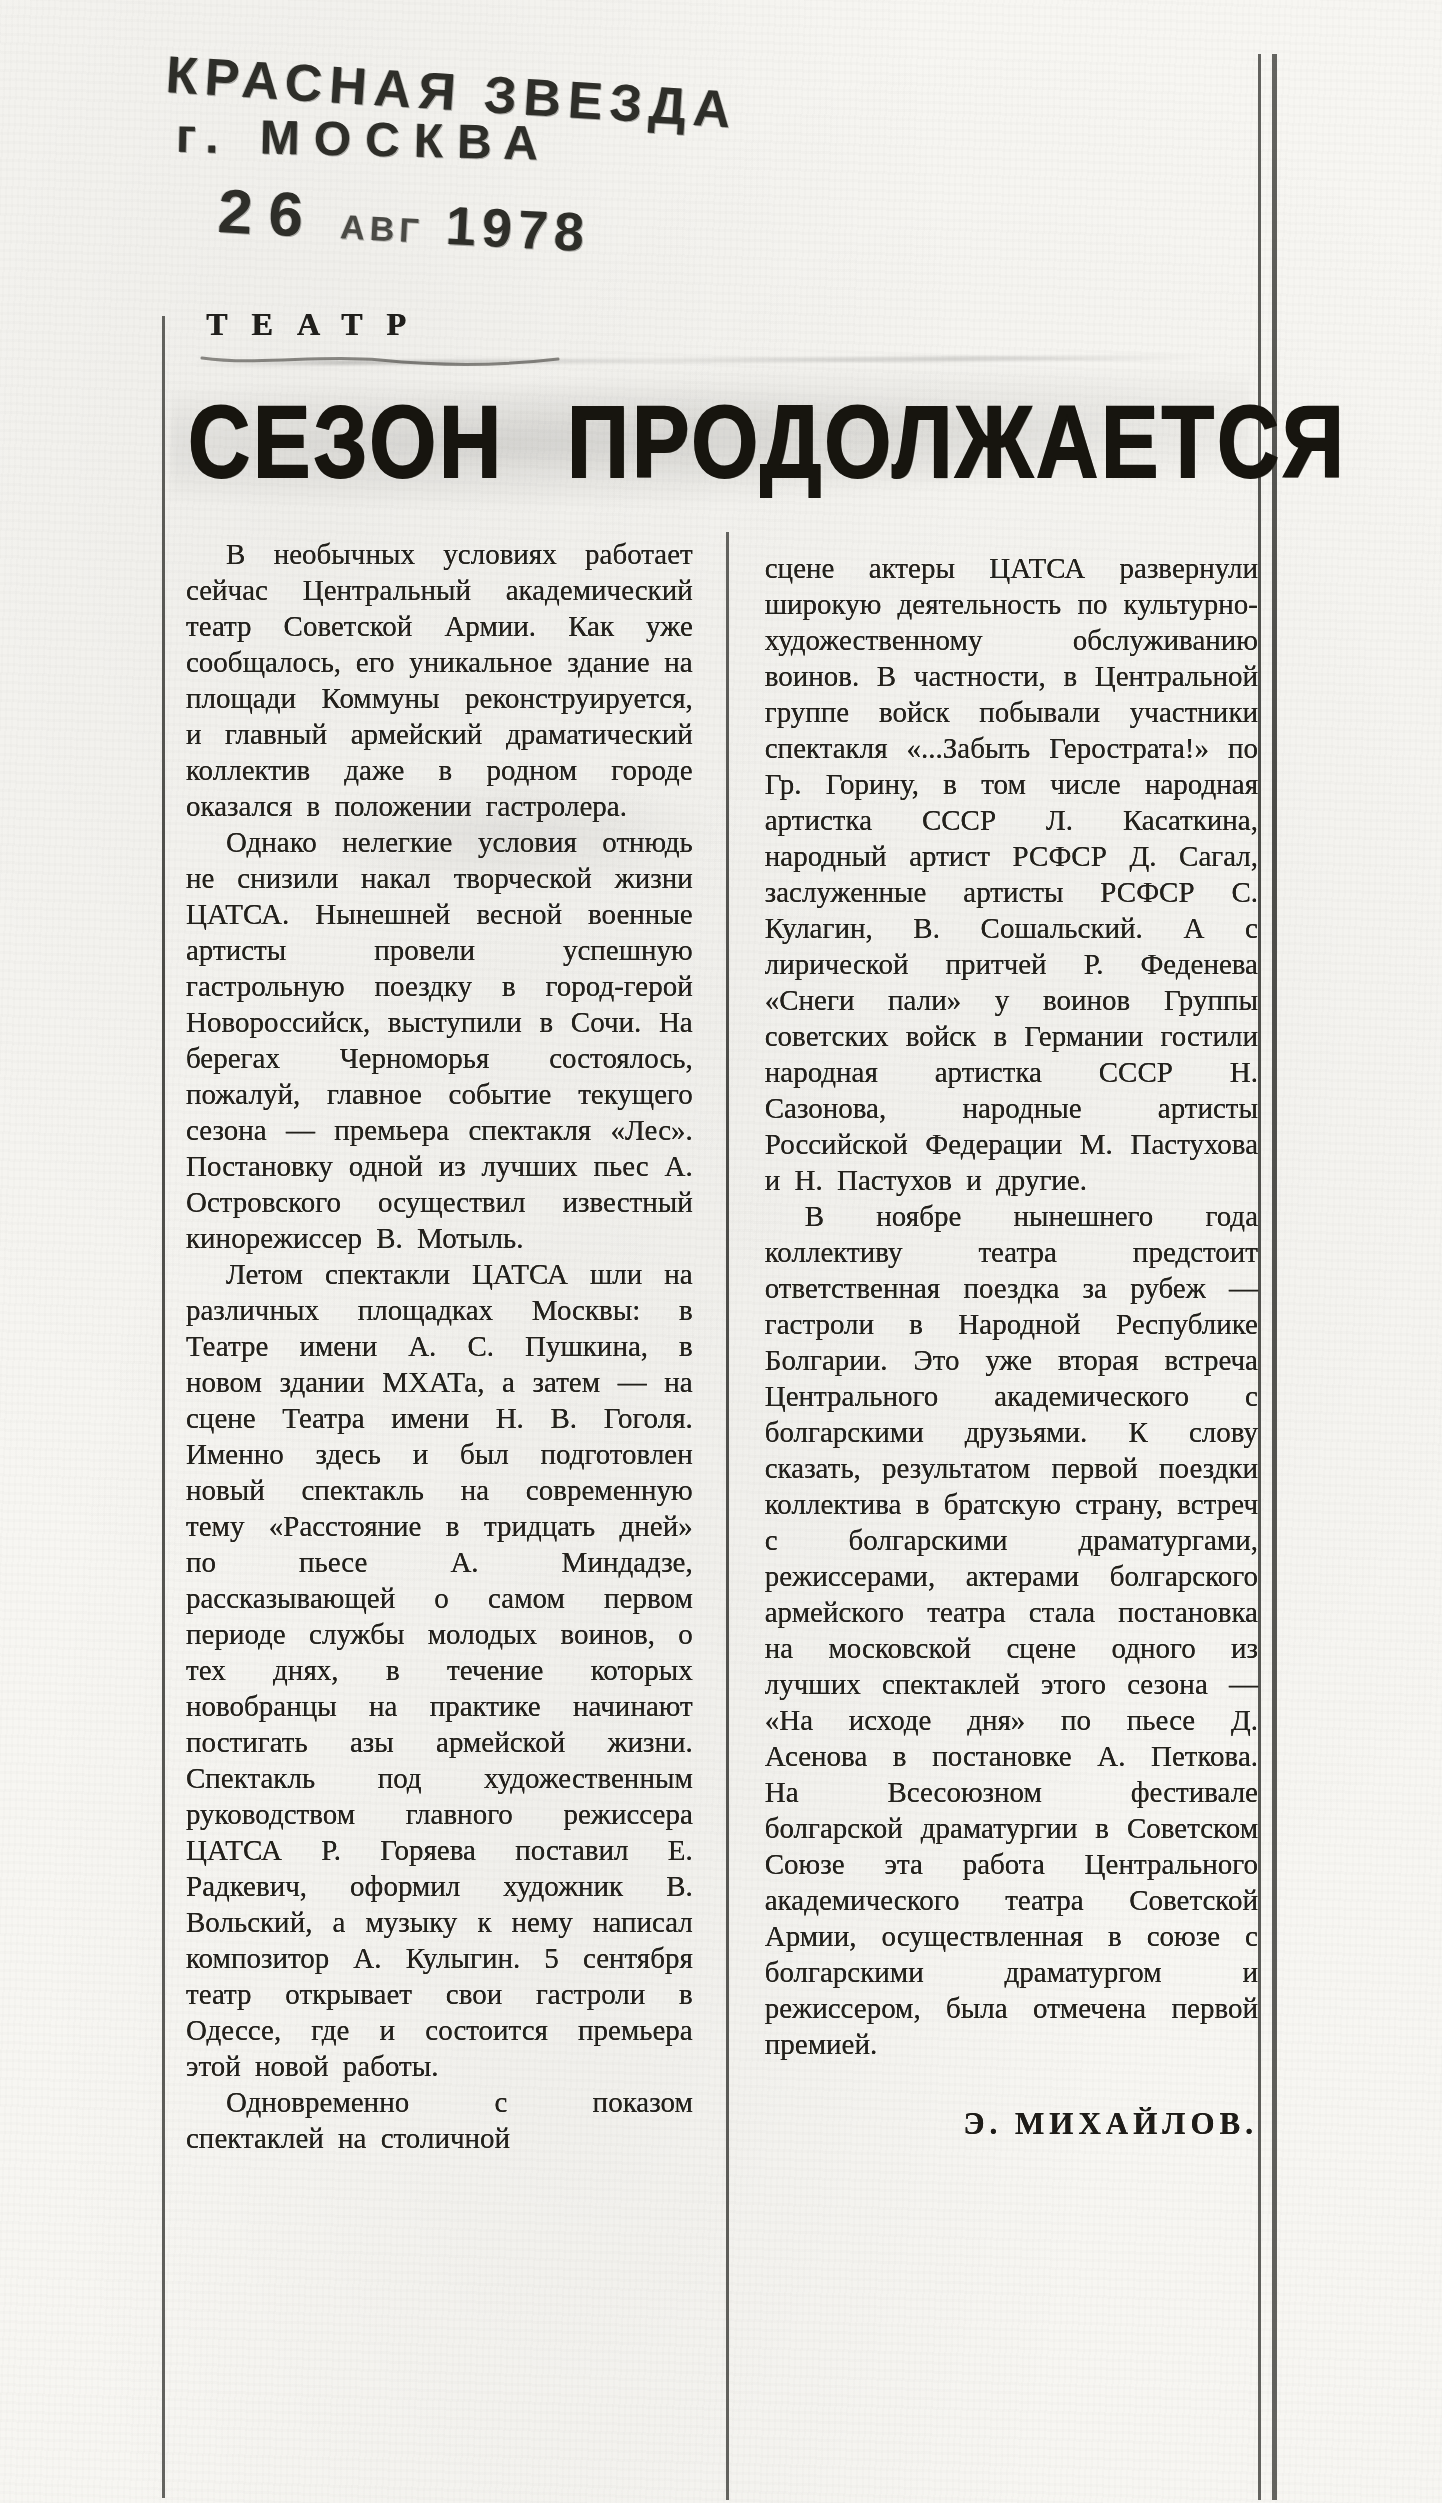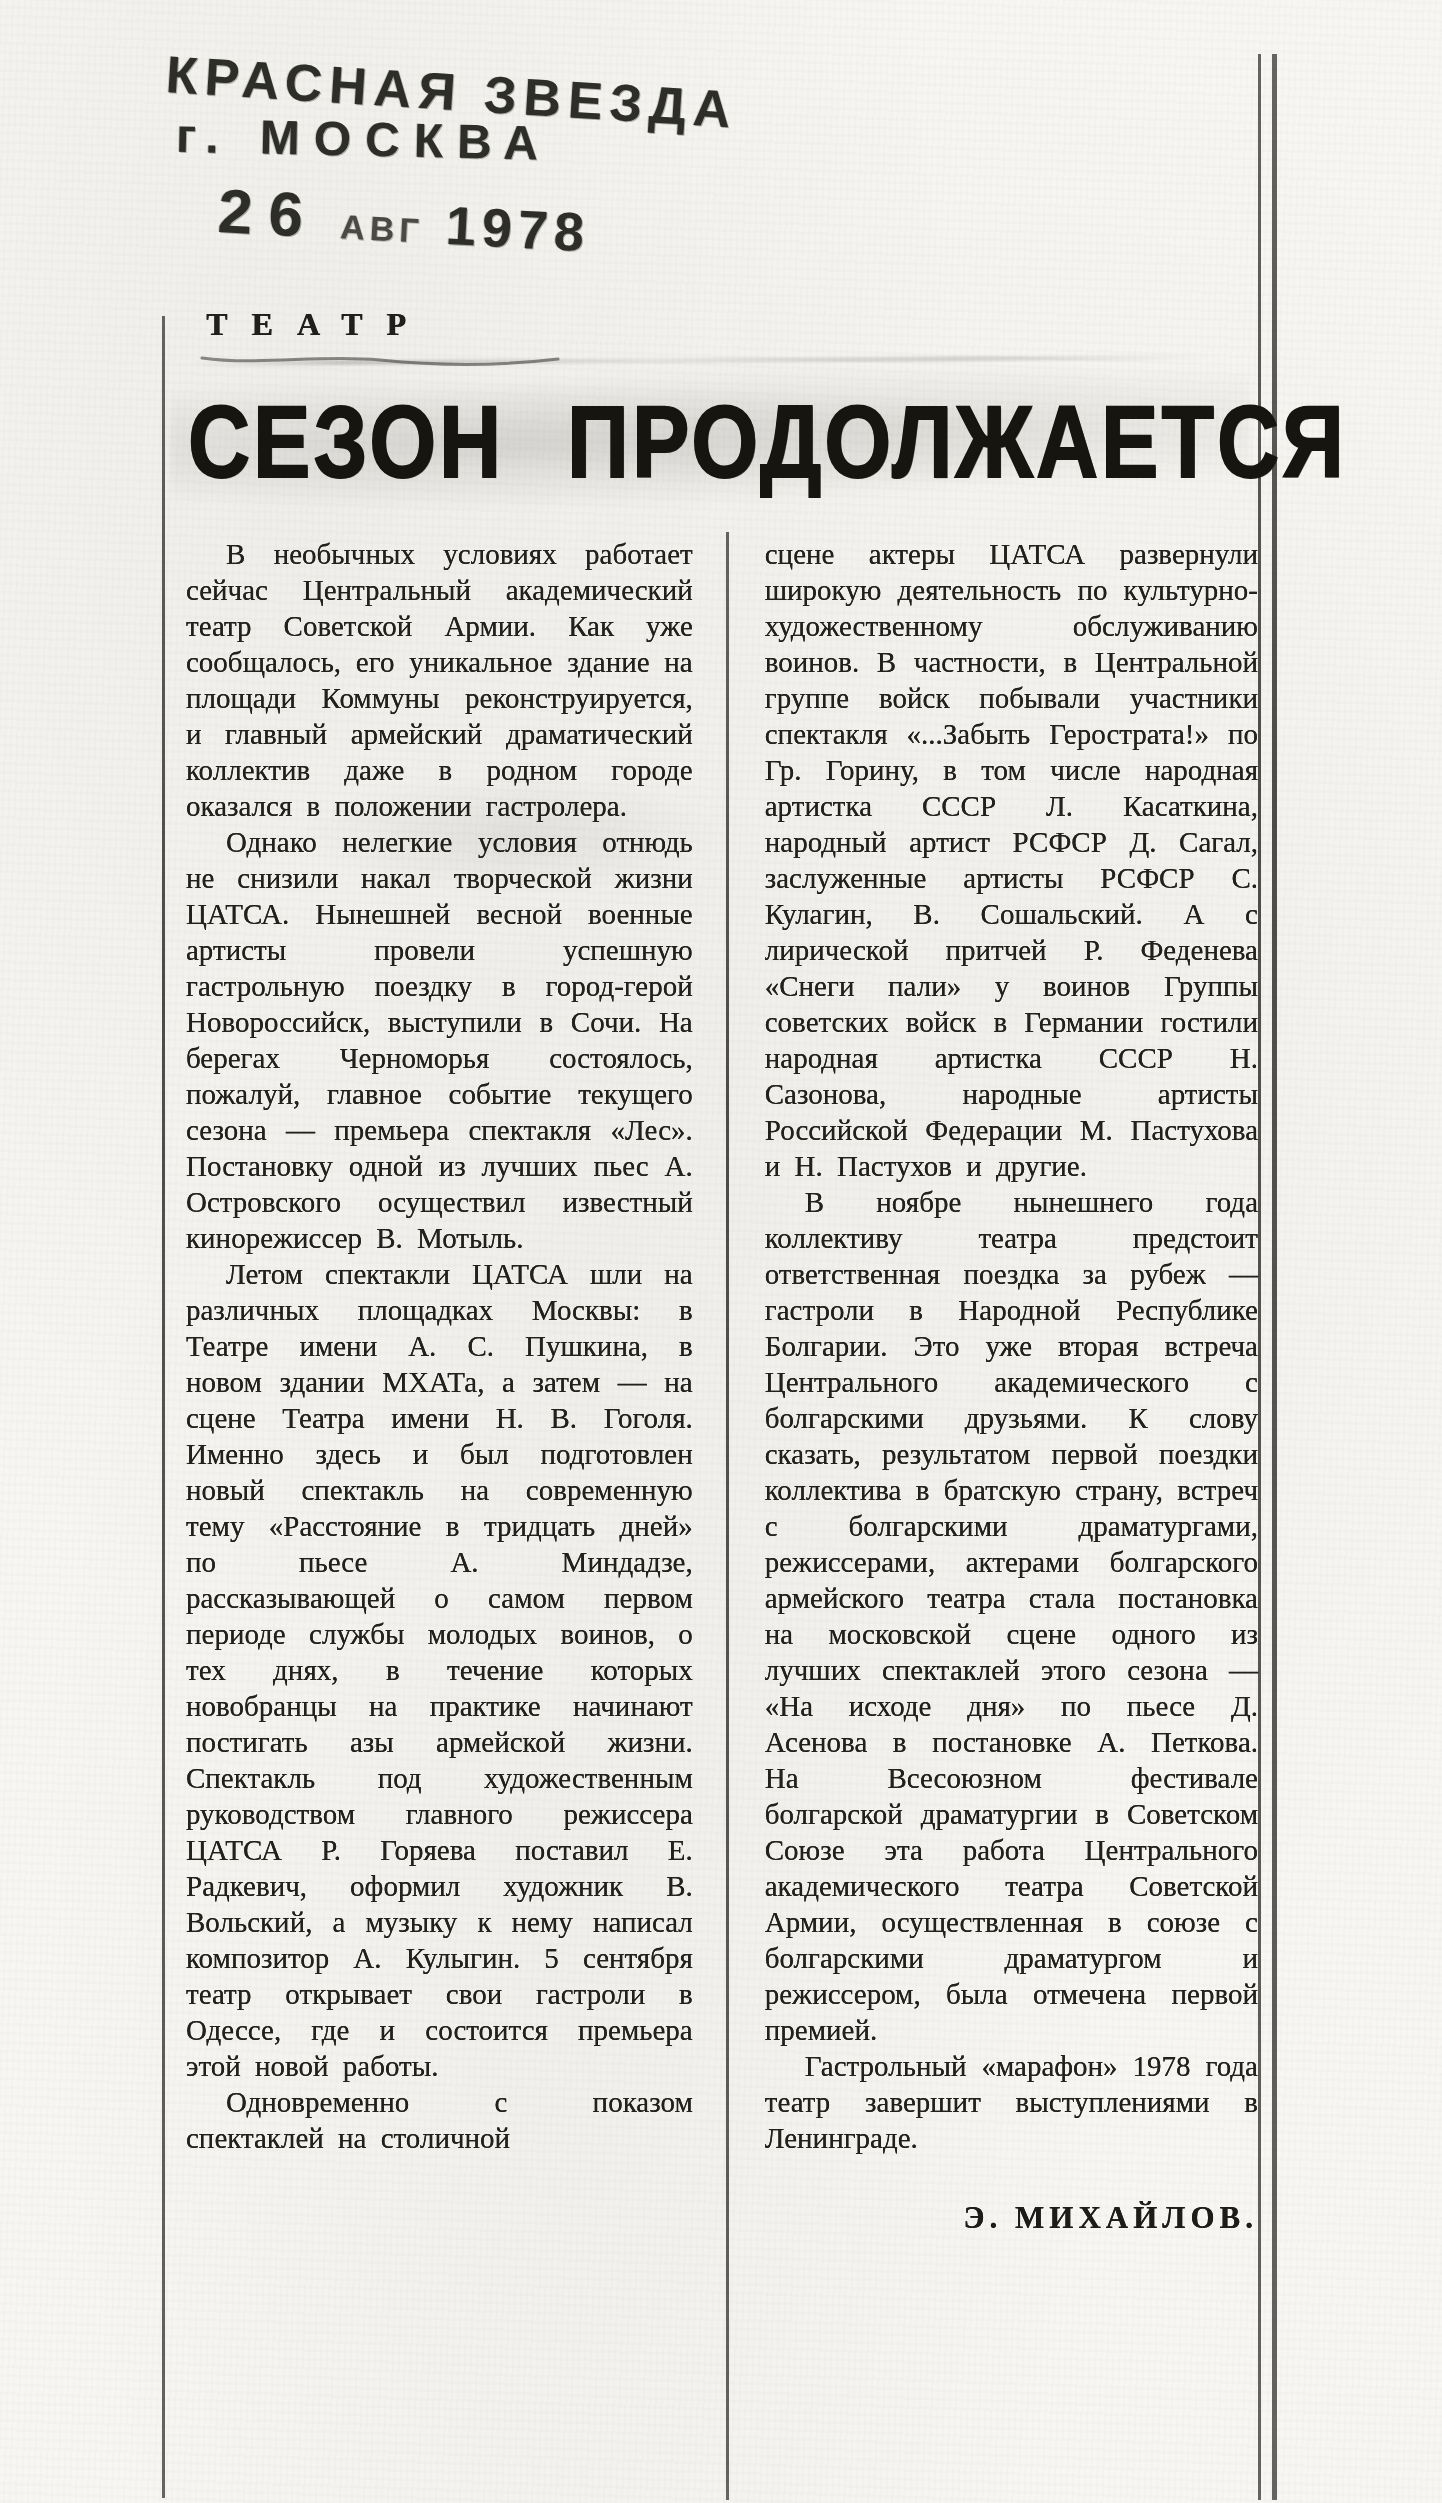--- a/index.html
+++ b/index.html
@@ -82,21 +82,21 @@
     color: #17150f;
     transform: scaleY(1.18); transform-origin: left top;
     -webkit-text-stroke: 1.5px #17150f;
     text-shadow: 1px 1px 0 rgba(23,21,15,.55), -0.5px 0 0 rgba(23,21,15,.4);
     white-space: nowrap;
   }
 
   
   .columns {
     position: absolute; left: 186px; top: 536px; width: 1072px;
-    display: flex; gap: 34px;
+    display: flex; gap: 34px; align-items: center;
   }
   .col { color: #23211c; }
   .col-left  { width: 526px; }
   .col-right { width: 512px; margin-left: 38px; }
   .para {
     margin: 0;
     font-size: 29px; line-height: 36px;
     text-align: justify;
     word-spacing: 7px;
     text-shadow: 0 0 0.6px currentColor;
@@ -145,16 +145,15 @@
 <div class="columns">
   <div class="col col-left">
     <p class="para indent">В необычных условиях работает сейчас Центральный академический театр Советской Армии. Как уже сообщалось, его уникальное здание на площади Коммуны реконструируется, и главный армейский драматический коллектив даже в родном городе оказался в положении гастролера.</p>
     <p class="para indent">Однако нелегкие условия отнюдь не снизили накал творческой жизни ЦАТСА. Нынешней весной военные артисты провели успешную гастрольную поездку в город-герой Новороссийск, выступили в Сочи. На берегах Черноморья состоялось, пожалуй, главное событие текущего сезона — премьера спектакля «Лес». Постановку одной из лучших пьес А. Островского осуществил известный кинорежиссер В. Мотыль.</p>
     <p class="para indent">Летом спектакли ЦАТСА шли на различных площадках Москвы: в Театре имени А. С. Пушкина, в новом здании МХАТа, а затем — на сцене Театра имени Н. В. Гоголя. Именно здесь и был подготовлен новый спектакль на современную тему «Расстояние в тридцать дней» по пьесе А. Миндадзе, рассказывающей о самом первом периоде службы молодых воинов, о тех днях, в течение которых новобранцы на практике начинают постигать азы армейской жизни. Спектакль под художественным руководством главного режиссера ЦАТСА Р. Горяева поставил Е. Радкевич, оформил художник В. Вольский, а музыку к нему написал композитор А. Кулыгин. 5 сентября театр открывает свои гастроли в Одессе, где и состоится премьера этой новой работы.</p>
     <p class="para indent">Одновременно с показом спектаклей на столичной</p>
   </div>
   <div class="col col-right">
     <p class="para no-indent">сцене актеры ЦАТСА развернули широкую деятельность по культурно-художественному обслуживанию воинов. В частности, в Центральной группе войск побывали участники спектакля «...Забыть Герострата!» по Гр. Горину, в том числе народная артистка СССР Л. Касаткина, народный артист РСФСР Д. Сагал, заслуженные артисты РСФСР С. Кулагин, В. Сошальский. А с лирической притчей Р. Феденева «Снеги пали» у воинов Группы советских войск в Германии гостили народная артистка СССР Н. Сазонова, народные артисты Российской Федерации М. Пастухова и Н. Пастухов и другие.</p>
     <p class="para indent">В ноябре нынешнего года коллективу театра предстоит ответственная поездка за рубеж — гастроли в Народной Республике Болгарии. Это уже вторая встреча Центрального академического с болгарскими друзьями. К слову сказать, результатом первой поездки коллектива в братскую страну, встреч с болгарскими драматургами, режиссерами, актерами болгарского армейского театра стала постановка на московской сцене одного из лучших спектаклей этого сезона — «На исходе дня» по пьесе Д. Асенова в постановке А. Петкова. На Всесоюзном фестивале болгарской драматургии в Советском Союзе эта работа Центрального академического театра Советской Армии, осуществленная в союзе с болгарскими драматургом и режиссером, была отмечена первой премией.</p>
-    <p class="para indent">Гастрольный «марафон» 1978 года театр завершит выступлениями в Ленинграде.</p>
     <div class="byline">Э. МИХАЙЛОВ.</div>
   </div>
 </div>
 
 </body></html>

